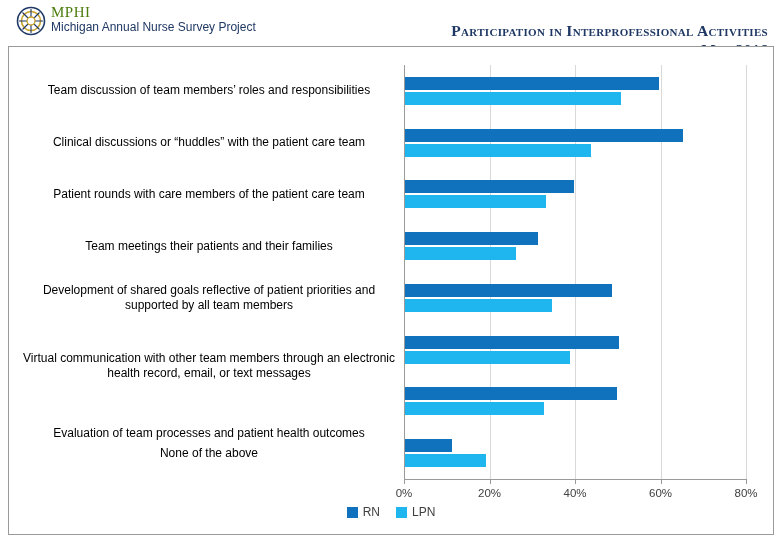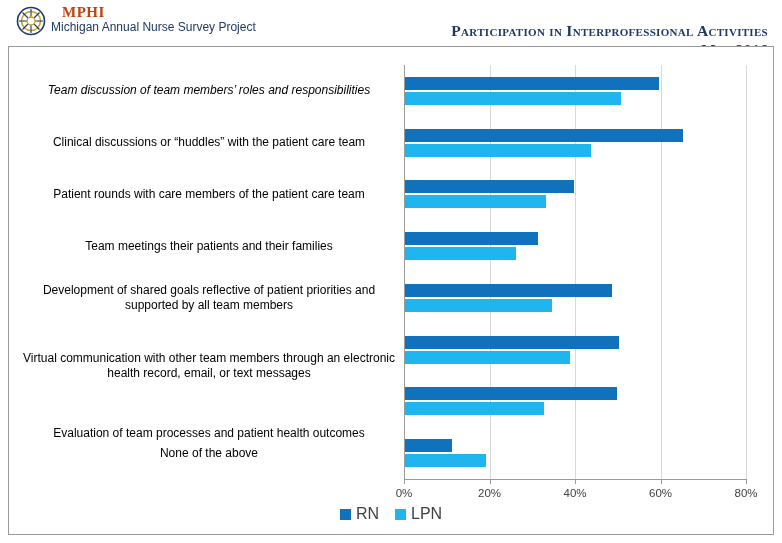--- a/index.html
+++ b/index.html
@@ -40,25 +40,24 @@
     position: relative;
     flex: 0 0 auto;
   }
   .logo-text {
     margin-left: 3px;
     margin-top: 1px;
   }
   .logo-acronym {
     font-family: "Liberation Serif", serif;
     font-size: 15px;
-    font-weight: bold;
-    color: #c2410c;
+    font-weight: normal;
+    color: #4d7c0f;
     letter-spacing: 0.5px;
     line-height: 15px;
-    margin-left: 11px;
   }
   .logo-sub {
     font-size: 12px;
     color: #1f3864;
     line-height: 11px;
     margin-top: 2px;
     white-space: nowrap;
   }
   .title-block {
     position: absolute;
@@ -176,21 +175,21 @@
     width: 764px;
     display: flex;
     justify-content: center;
     align-items: center;
     gap: 16px;
   }
   .legend-item {
     display: flex;
     align-items: center;
     gap: 5px;
-    font-size: 16px;
+    font-size: 12px;
     color: #404040;
   }
   .legend-swatch {
     width: 11px;
     height: 11px;
     display: inline-block;
   }
   .legend-swatch.rn { background: #1072bd; }
   .legend-swatch.lpn { background: #1fb5ef; }
 </style>
@@ -231,21 +230,21 @@
         <div class="xlabel" style="left: 480.5px;">20%</div>
         <div class="gridline" style="left: 566px;"></div>
         <div class="tick" style="left: 566px;"></div>
         <div class="xlabel" style="left: 566px;">40%</div>
         <div class="gridline" style="left: 651.5px;"></div>
         <div class="tick" style="left: 651.5px;"></div>
         <div class="xlabel" style="left: 651.5px;">60%</div>
         <div class="gridline" style="left: 737px;"></div>
         <div class="tick" style="left: 737px;"></div>
         <div class="xlabel" style="left: 737px;">80%</div>
-        <div class="cat-group" style="top: 18px; height: 51.75px; font-style: italic;">
+        <div class="cat-group" style="top: 18px; height: 51.75px;">
           <div class="cat-label" style="top: 18.375px;">Team  discussion of team members’ roles and responsibilities</div>
           <div class="bar rn" style="top: 11.875px; width: 254.363px;"></div>
           <div class="bar lpn" style="top: 26.875px; width: 215.887px;"></div>
         </div>
         <div class="cat-group" style="top: 69.75px; height: 51.75px;">
           <div class="cat-label" style="top: 18.375px;">Clinical discussions or “huddles” with the patient care team</div>
           <div class="bar rn" style="top: 11.875px; width: 277.875px;"></div>
           <div class="bar lpn" style="top: 26.875px; width: 185.962px;"></div>
         </div>
         <div class="cat-group" style="top: 121.5px; height: 51.75px;">

